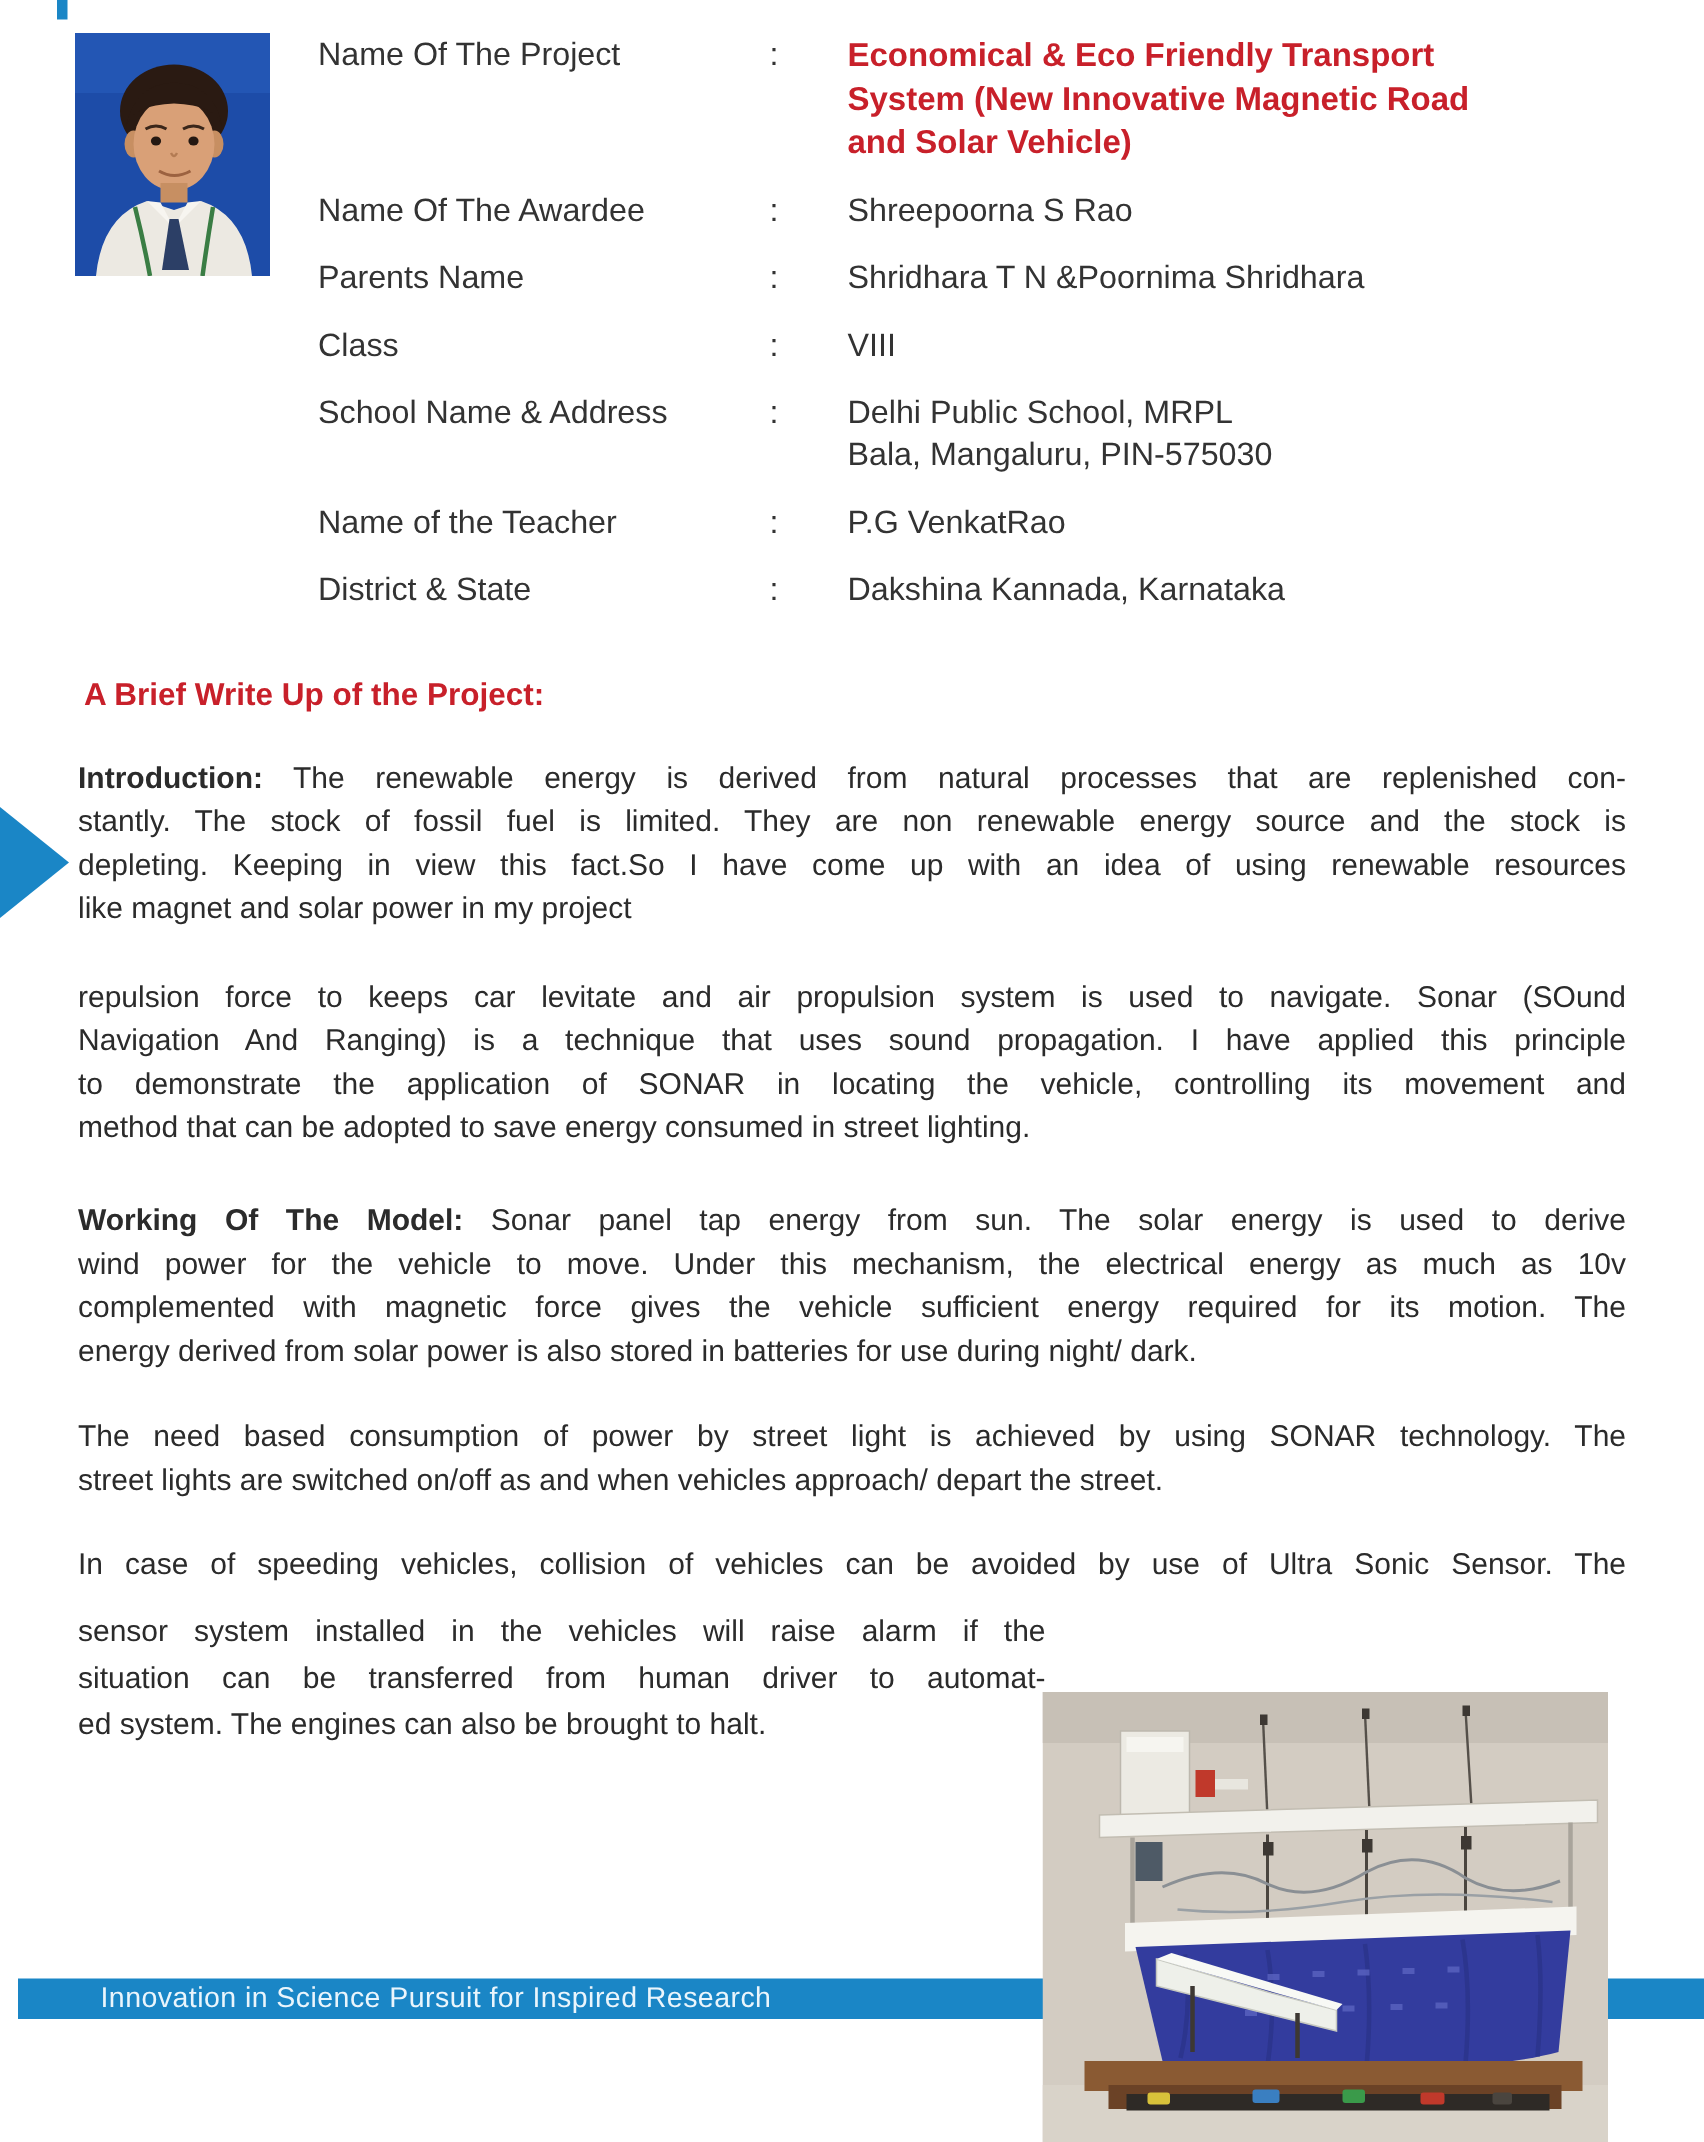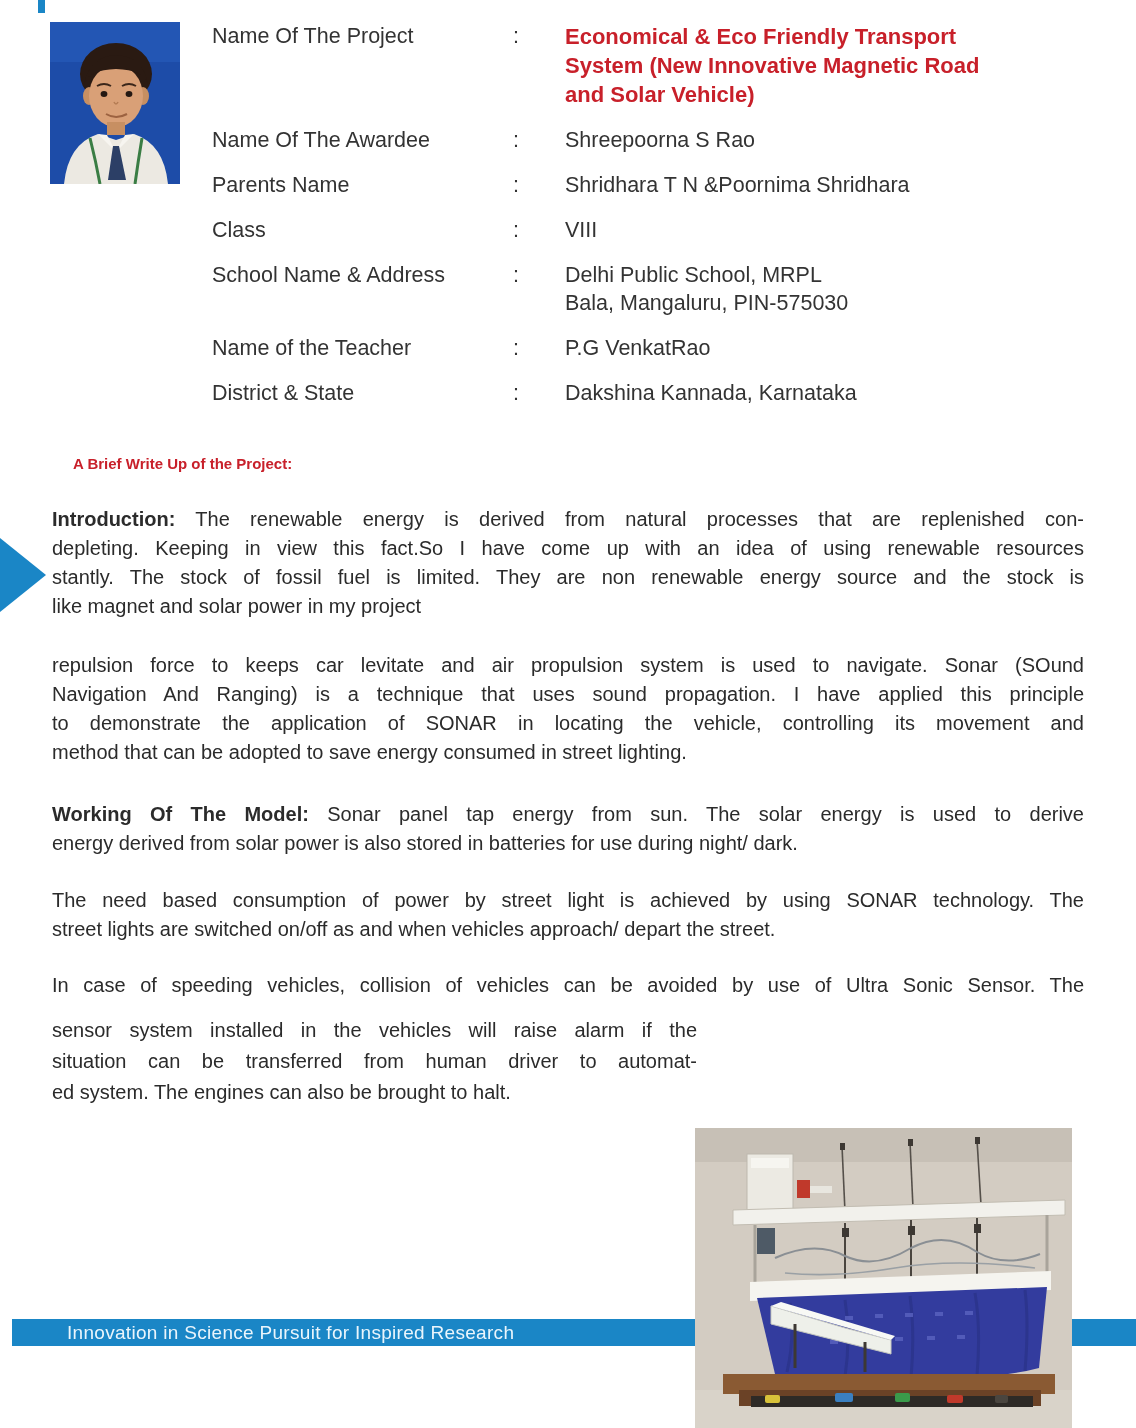--- a/index.html
+++ b/index.html
@@ -20,21 +20,21 @@
   .photo-box svg{display:block;}
   .info{margin-left:32px;flex:1;margin-right:50px;
     display:grid;grid-template-columns:301px 52px 1fr;row-gap:17px;
     font-size:21.5px;line-height:28px;color:#333;}
   .hrow{display:contents;}
   .hlabel{white-space:nowrap;}
   .hcolon{text-align:left;}
   .hvalue{white-space:pre-line;}
   .hvalue.red{color:#c8202a;font-weight:bold;font-size:22px;line-height:29px;}
   
-  .brief-heading{margin:43px 0 0 73px;color:#c8202a;font-weight:bold;font-size:15px;line-height:28px;}
+  .brief-heading{margin:43px 0 0 56px;color:#c8202a;font-weight:bold;font-size:21px;line-height:28px;}
   .para{margin:0 52px;width:1032px;font-size:20px;line-height:29px;color:#2b2b2b;}
   .mt-intro{margin-top:27px;}
   .mt-principle{margin-top:30px;}
   .mt-working{margin-top:33px;}
   .mt-need{margin-top:28px;}
   .mt-collision{margin-top:27px;}
   .jline{text-align:justify;text-align-last:justify;}
   .jline.jlast{text-align-last:left;}
   .jsolo{text-align:justify;text-align-last:justify;}
   .lead{font-weight:bold;}
@@ -118,38 +118,40 @@
       <div class="hvalue">Dakshina Kannada, Karnataka</div>
     </div>
   </div>
 </div>
 
 <div class="brief-heading">A Brief Write Up of the Project:</div>
 
 <div class="para mt-intro">
   <div class="jline"><span class="lead">Introduction:</span><span> The renewable energy is derived from natural processes that are replenished con-</span></div>
   <div>
+      <div class="jline">stantly. The stock of fossil fuel is limited. They are non renewable energy source and the stock is</div>
       <div class="jline">depleting. Keeping in view this fact.So I have come up with an idea of using renewable resources</div>
-      <div class="jline">stantly. The stock of fossil fuel is limited. They are non renewable energy source and the stock is</div>
       <div class="jline jlast">like magnet and solar power in my project</div>
     </div>
 </div>
 
 <div class="para mt-principle">
   <div>
       <div class="jline">repulsion force to keeps car levitate and air propulsion system is used to navigate. Sonar (SOund</div>
       <div class="jline">Navigation And Ranging) is a technique that uses sound propagation. I have applied this principle</div>
       <div class="jline">to demonstrate the application of SONAR in locating the vehicle, controlling its movement and</div>
       <div class="jline jlast">method that can be adopted to save energy consumed in street lighting.</div>
     </div>
 </div>
 
 <div class="para mt-working">
   <div class="jline"><span class="lead">Working Of The Model:</span><span> Sonar panel tap energy from sun. The solar energy is used to derive</span></div>
   <div>
+      <div class="jline">wind power for the vehicle to move. Under this mechanism, the electrical energy as much as 10v</div>
+      <div class="jline">complemented with magnetic force gives the vehicle sufficient energy required for its motion. The</div>
       <div class="jline jlast">energy derived from solar power is also stored in batteries for use during night/ dark.</div>
     </div>
 </div>
 
 <div class="para mt-need">
   <div>
       <div class="jline">The need based consumption of power by street light is achieved by using SONAR technology. The</div>
       <div class="jline jlast">street lights are switched on/off as and when vehicles approach/ depart the street.</div>
     </div>
 </div>

